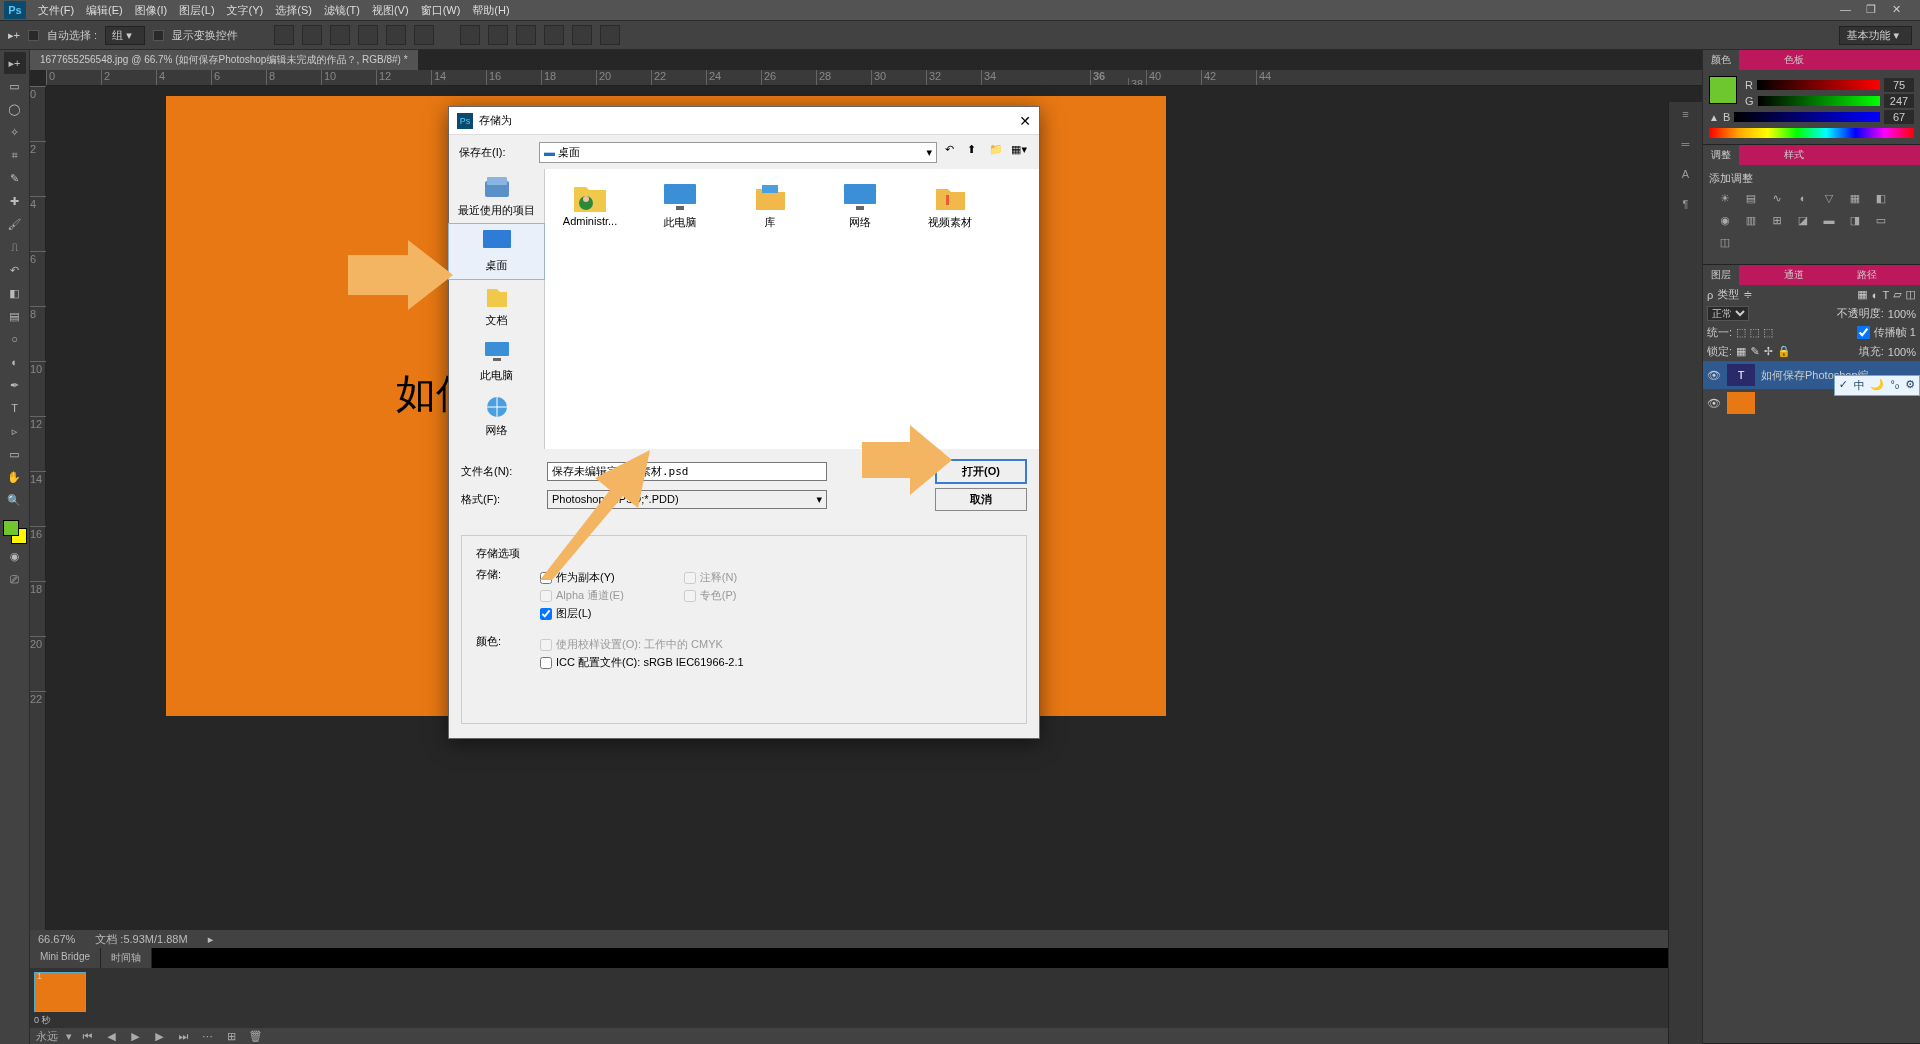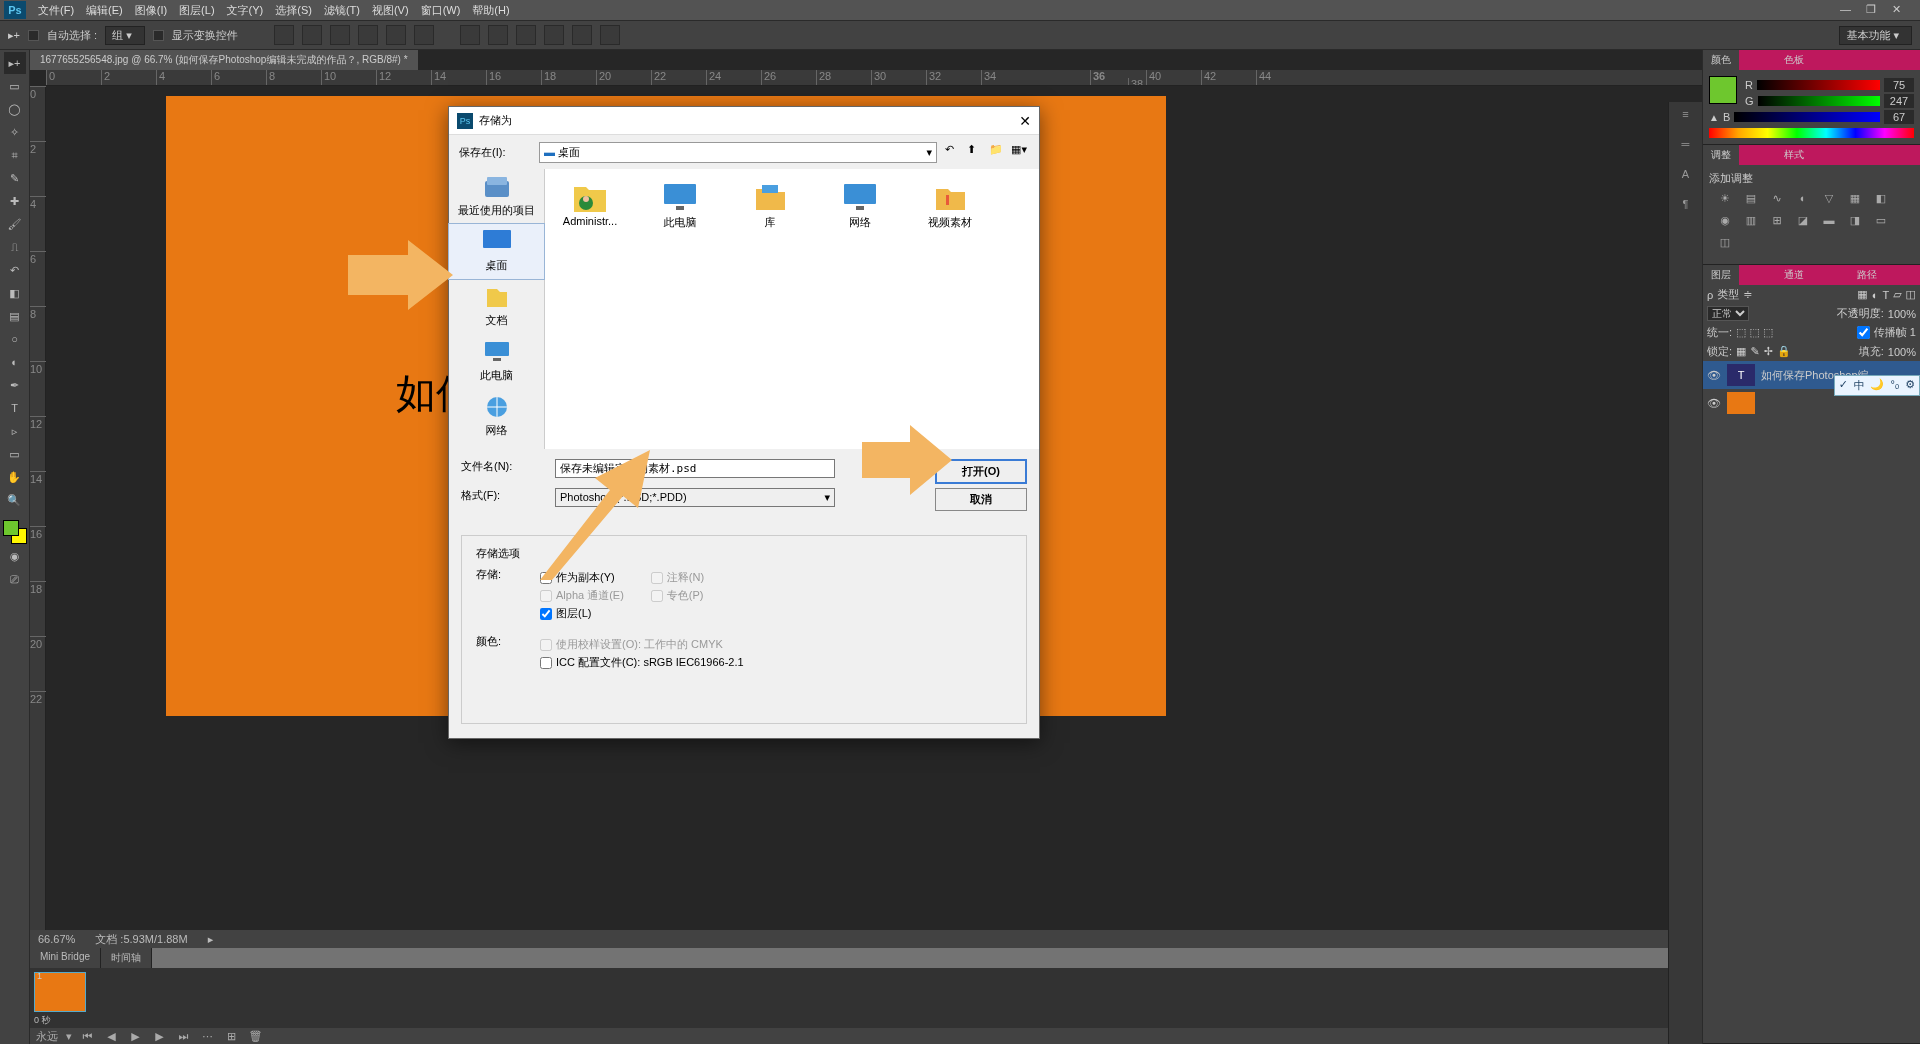--- a/index.html
+++ b/index.html
@@ -34,21 +34,21 @@
 .doc-tab span { background:#535353; color:#ccc; padding:3px 10px; font-size:10px; }
 .ruler-h { height:16px; background:#3a3a3a; border-bottom:1px solid #222; position:relative; overflow:hidden; margin-left:16px; color:#888; font-size:8px; }
 .ruler-h .tick { position:absolute; top:0; border-left:1px solid #666; height:16px; padding-left:2px; }
 .canvas-area { flex:1; display:flex; position:relative; }
 .ruler-v { width:16px; background:#3a3a3a; border-right:1px solid #222; position:relative; color:#888; font-size:8px; }
 .ruler-v .tick { position:absolute; left:0; border-top:1px solid #666; width:16px; padding-top:1px; }
 .canvas { flex:1; position:relative; background:#262626; overflow:hidden; }
 .artboard { position:absolute; top:10px; left:120px; width:1000px; height:620px; background:#e87813; }
 .artboard .txt { position:absolute; top:270px; left:230px; font-size:40px; color:#000; }
 .statusbar { height:18px; background:#424242; color:#bbb; display:flex; align-items:center; padding:0 8px; gap:20px; font-size:10px; }
-.bottom-tabs { height:20px; background:#737373; display:flex; }
+.bottom-tabs { height:20px; background:#000000; display:flex; }
 .bottom-tabs .bt { padding:3px 10px; color:#bbb; background:#424242; font-size:10px; border-right:1px solid #222; }
 .thumbstrip { height:60px; background:#323232; padding:4px; }
 .thumb { width:52px; height:40px; background:#e87813; border:1px solid #5ac; position:relative; }
 .thumb::before { content:"1"; position:absolute; top:-2px; left:2px; color:#ccc; font-size:9px; }
 .tl-bar { height:16px; background:#424242; display:flex; align-items:center; padding:0 6px; gap:8px; color:#aaa; }
 .tl-btn { width:16px; height:16px; display:flex; align-items:center; justify-content:center; }
 
 
 .right-panels { width:218px; background:#424242; border-left:1px solid #2a2a2a; display:flex; flex-direction:column; }
 .ribbon { width:34px; background:#383838; border-left:1px solid #222; position:absolute; right:218px; top:52px; bottom:0; display:flex; flex-direction:column; align-items:center; padding-top:6px; gap:10px; }
@@ -87,32 +87,32 @@
 .dlg-top .tbb { width:18px; height:18px; }
 .dlg-body { display:flex; }
 .dlg-left { width:96px; background:#f0f0f0; border-right:1px solid #ccc; text-align:center; }
 .dlg-left .li { padding:6px 0; }
 .dlg-left .li.sel { outline:1px solid #99b5d6; background:#eaf0fa; }
 .dlg-left .lic { height:28px; display:flex; justify-content:center; }
 .dlg-right { flex:1; background:#fff; padding:10px; display:flex; gap:20px; min-height:280px; }
 .fitem { text-align:center; width:70px; }
 .fitem .fic { height:36px; display:flex; justify-content:center; align-items:center; }
 .dlg-fields { padding:6px 12px 12px; }
-.frow { display:flex; align-items:flex-start; margin:4px 0; gap:8px; }
+.frow { display:flex; align-items:center; margin:4px 0; gap:0; }
 .frow label { width:86px; }
 .frow .inp { width:280px; border:1px solid #777; background:#fff; padding:2px 4px; font-family:SimSun,monospace; }
 .frow .cmb { width:280px; border:1px solid #777; background:#efefef; padding:2px 4px; font-family:SimSun,monospace; display:flex; justify-content:space-between; }
 .frow .btns { display:flex; flex-direction:column; gap:6px; margin-left:auto;font-weight:bold; }
 .dbtn { width:92px; padding:3px; border:1px solid #888; background:#efefef; text-align:center; }
 .dbtn.primary { border:2px solid #3a7bd5; }
 .opts-box { border:1px solid #ccc; padding:10px 14px 20px; margin:8px 12px 14px; background:#f0f0f0; }
 .opts-box .ohdr { font-size:11px; margin-bottom:6px; }
 .ochk { display:flex; align-items:center; gap:4px; margin:3px 0; font-size:11px; }
 .ochk input { width:12px; height:12px; }
-.ogrid { display:flex; gap:27px; }
+.ogrid { display:flex; gap:60px; }
 
 
 .arrow { position:absolute; }
 .arrow.a1 { left:348px; top:240px; }
 .arrow.a2 { left:540px; top:450px; }
 .arrow.a3 { left:862px; top:425px; }
 .arrow-shape { fill:#f3b562; }
 
 </style>
 </head>

